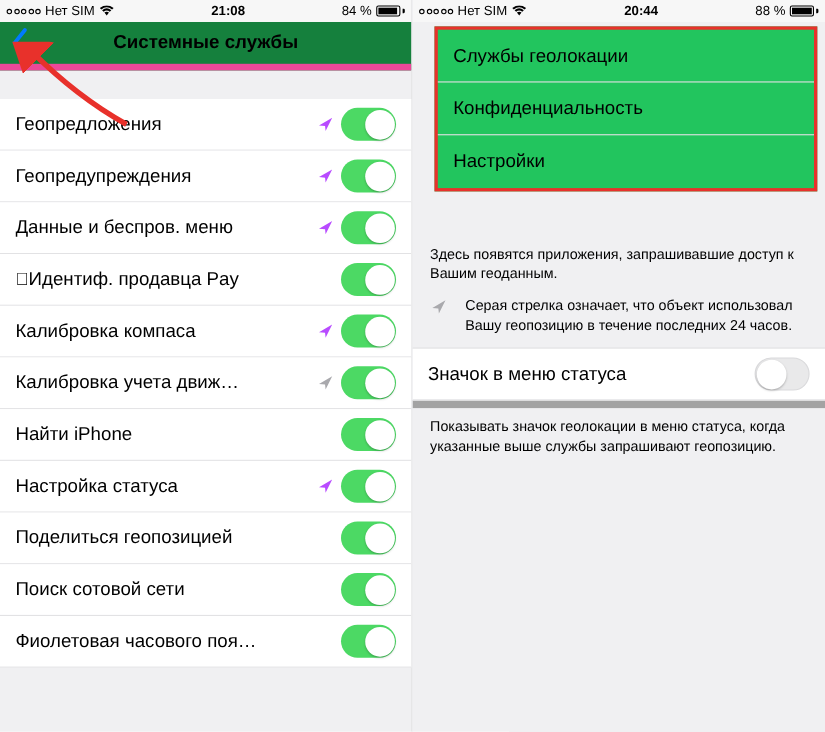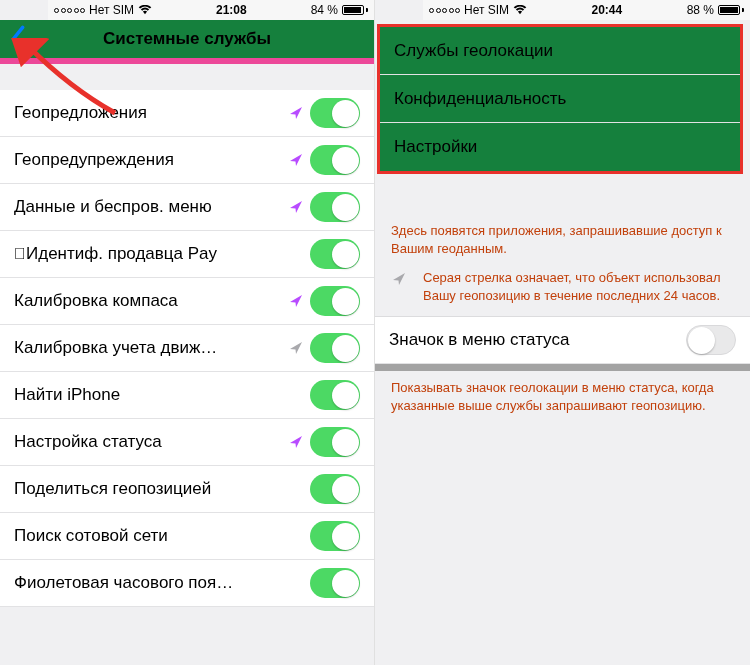--- a/index.html
+++ b/index.html
@@ -22,21 +22,20 @@
 
   
   .status {
     height: 20px;
     display: flex;
     align-items: center;
     justify-content: space-between;
     padding: 0 6px;
     font-size: 12px;
     background: #f7f7f7;
-    margin-left: 48px;
   }
   .status .sides { display: flex; align-items: center; gap: 4px; }
   .status .time { font-weight: 600; }
   .dots { display: inline-flex; gap: 1.5px; align-items: center; }
   .dots i {
     width: 5px; height: 5px; border: 1px solid #000; border-radius: 50%; display: inline-block;
   }
   .wifi-icon { width: 14px; height: 10px; }
   .battery {
     display: inline-flex; align-items: center; gap: 2px;
@@ -107,23 +106,23 @@
   .switch .knob {
     position: absolute; width: 27px; height: 27px; border-radius: 50%; background: #fff;
     top: 1.5px; box-shadow: 0 1px 2px rgba(0,0,0,0.25);
   }
   .switch.on .knob { right: 1.5px; }
   .switch.off .knob { left: 1px; top: 0.5px; }
 
   
   .crumb-box {
     position: absolute;
-    top: 24px; left: 2px; right: 7px;
+    top: 24px; left: 20px; right: 7px;
     border: 3px solid #e8312b;
-    background: #15803d;
+    background: #22c55e;
     z-index: 40;
   }
   .crumb-row {
     height: 48px;
     display: flex; align-items: center;
     padding: 0 14px;
     font-size: 17px;
     border-bottom: 1px solid #e2e2e4;
   }
   .crumb-row:last-child { border-bottom: none; text-align: right; }
@@ -136,21 +135,21 @@
     display: flex;
     flex-direction: column;
     gap: 18px;
     z-index: 30;
   }
 
   
   .footer-group {
     padding: 8px 16px 12px;
     font-size: 13px;
-    color: #c2410c;
+    color: #000000;
     line-height: 1.35;
   }
   .legend-row {
     display: flex;
     gap: 10px;
     margin-top: 12px;
   }
   .legend-row .loc-arrow { margin-top: 2px; }
   .single-row-block {
     background: #fff;

